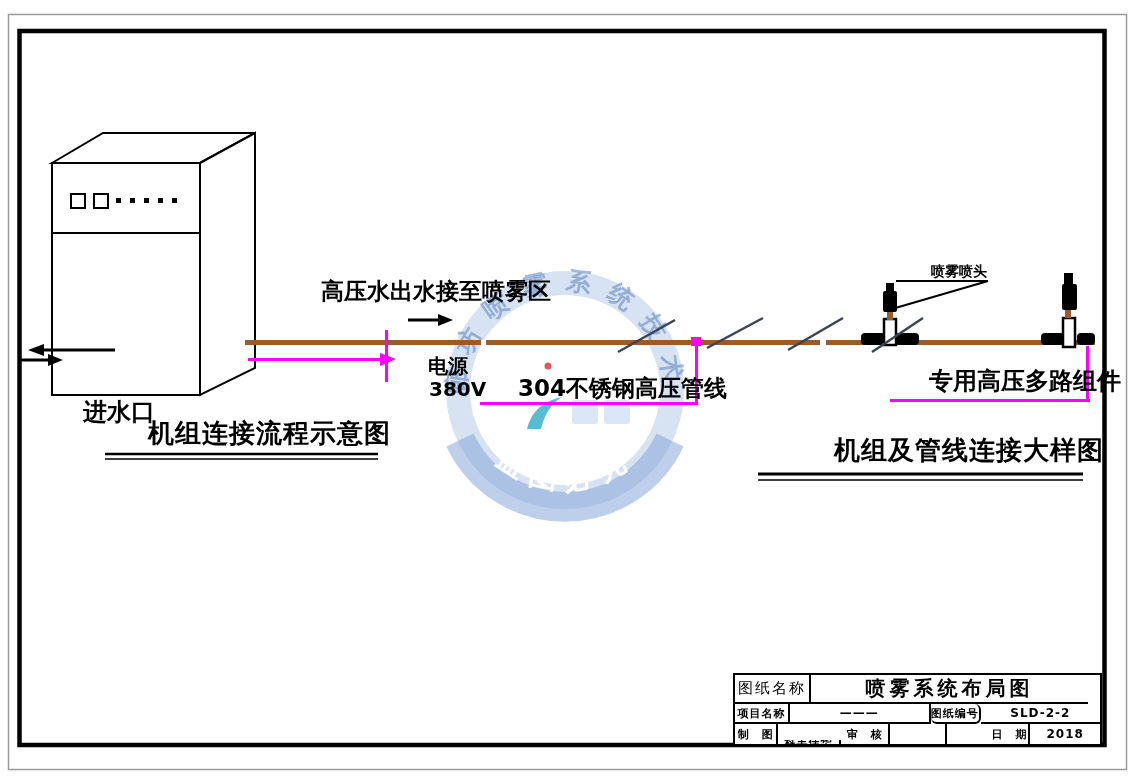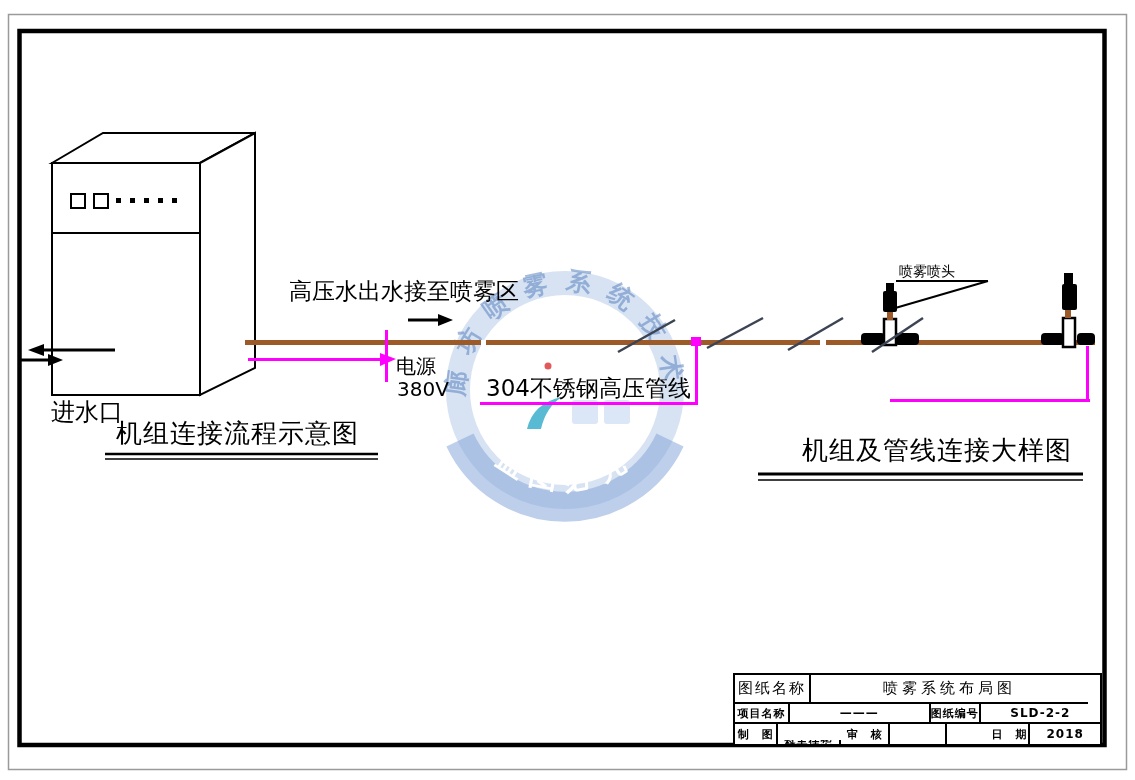--- a/index.html
+++ b/index.html
@@ -1,37 +1,37 @@
 <!DOCTYPE html>
 <html><head>
 <meta charset="utf-8">
 <style>
   html,body{margin:0;padding:0;background:#fff;}
   #canvas{
     position:relative;width:1135px;height:780px;background:#fff;overflow:hidden;
     font-family:"DejaVu Sans","Liberation Sans",sans-serif;color:#000;
   }
   #canvas svg{position:absolute;left:0;top:0;}
-  .lbl{position:absolute;font-weight:normal;white-space:nowrap;line-height:1;}
+  .lbl{position:absolute;font-weight:bold;white-space:nowrap;line-height:1;margin-left:32px;}
   .lbl-xl{font-size:26px;letter-spacing:1px;}
   .lbl-lg{font-size:23px;}
   .lbl-md{font-size:20px;}
   .lbl-sm{font-size:14px;}
   .machine-label{position:absolute;left:76px;top:278px;width:130px;
     font-weight:bold;font-size:17px;line-height:25px;white-space:nowrap;}
   
   #tblock{position:absolute;left:733px;top:673px;width:369px;height:73px;
     border:2px solid #000;box-sizing:border-box;background:#fff;}
   #tblock .trow{display:flex;width:365px;}
   #tblock .cell{box-sizing:border-box;display:flex;align-items:center;justify-content:center;
     border-right:2px solid #000;border-bottom:2px solid #000;overflow:hidden;white-space:nowrap;}
   #tblock .cell.last{border-right:none;}
   #tblock .r3 .cell{border-bottom:none;}
   .tb-label-lg{font-size:15px;letter-spacing:2px;}
-  .tb-title{font-size:15px;font-weight:normal;letter-spacing:4px;}
+  .tb-title{font-size:20px;font-weight:bold;letter-spacing:4px;}
   .tb-small{font-size:11px;font-weight:bold;letter-spacing:1px;}
   .tb-val{font-size:12px;font-weight:bold;letter-spacing:1px;}
 </style>
 </head>
 <body>
 
 <div id="canvas">
 
   <svg width="1135" height="780" viewBox="0 0 1135 780">
 
@@ -151,32 +151,33 @@
 
   <div class="lbl lbl-lg" style="left:289px;top:280px;">高压水出水接至喷雾区</div>
 
   <div class="lbl lbl-md" style="left:396px;top:356px;">电源</div>
   <div class="lbl lbl-md" style="left:397px;top:379px;">380V</div>
 
   <div class="lbl lbl-lg" style="left:486px;top:377px;">304不锈钢高压管线</div>
 
   <div class="lbl lbl-sm" style="left:899px;top:264px;">喷雾喷头</div>
 
+  <div class="lbl" style="left:897px;top:369px;font-size:24px;">专用高压多路组件</div>
 
   <div class="lbl lbl-xl" style="left:802px;top:437px;">机组及管线连接大样图</div>
 
   <div id="tblock">
     <div class="trow" style="height:29px;">
       <div class="cell tb-label-lg" style="width:76px;">图纸名称</div>
       <div class="cell last tb-title" style="width:277px;">喷雾系统布局图</div>
     </div>
     <div class="trow" style="height:20px;">
       <div class="cell tb-small" style="width:56px;">项目名称</div>
       <div class="cell tb-val" style="width:144px;">———</div>
-      <div class="cell tb-small" style="width:51px;">图纸编号</div>
+      <div class="cell tb-small" style="width:51px;border-radius:6px;">图纸编号</div>
       <div class="cell last tb-val" style="width:122px;">SLD-2-2</div>
     </div>
     <div class="trow r3" style="height:20px;justify-content:space-between;">
       <div class="cell tb-small" style="width:56px;">制　图</div>
       <div class="cell tb-small" style="width:81px;margin-top:16px;">科丰佳华</div>
       <div class="cell tb-small" style="width:64px;">审　核</div>
       <div class="cell tb-small" style="width:73px;"></div>
       <div class="cell tb-small" style="width:51px;margin-left:44px;">日　期</div>
       <div class="cell last tb-val" style="width:91px;">2018</div>
     </div>

